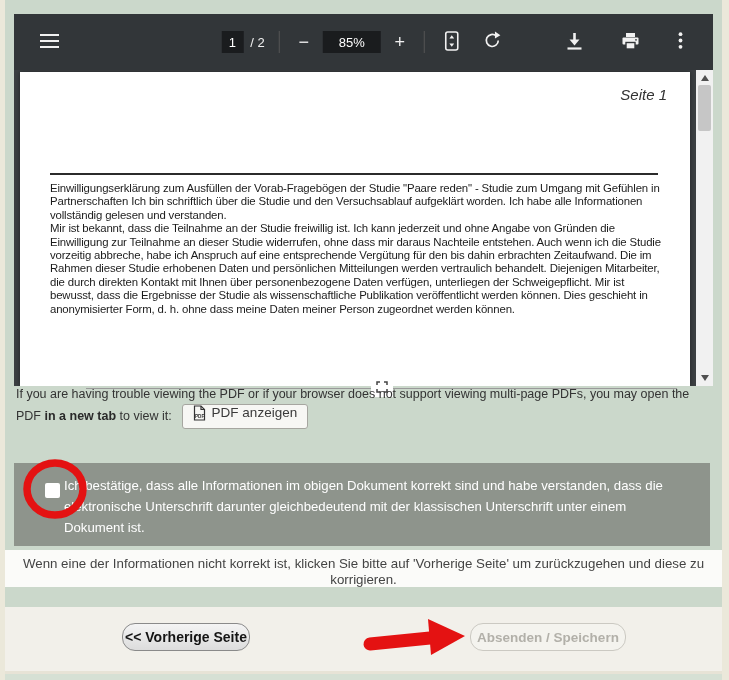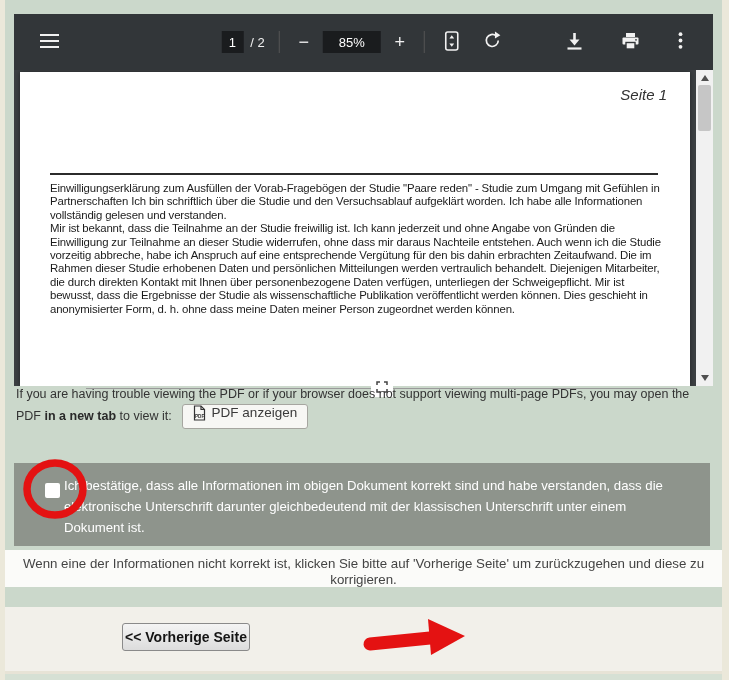--- a/index.html
+++ b/index.html
@@ -88,21 +88,21 @@
     color:#ffffff; font-size:13.2px; line-height:21px; }
 
   
   .note-strip { left:5px; top:550px; width:717px; height:37px; background:#fbfbf9;
     display:flex; align-items:flex-end; justify-content:center; }
   .note-text { margin-top:4px; width:700px; text-align:center; font-size:13.3px; line-height:15.5px; color:#444; }
 
   
   .button-panel { left:5px; top:607px; width:717px; height:64px; background:#f2f0ea; }
   .nav-btn {
-    position:absolute; top:16px; height:28px; border-radius:3px;
+    position:absolute; top:16px; height:28px; border-radius:13px;
     font-family:inherit; font-weight:bold; cursor:pointer;
   }
   .back-btn { left:117px; width:128px; font-size:14px; color:#141414;
     background:linear-gradient(#f4f4f4,#dcdcdc); border:1px solid #8a8a8a; }
   .submit-btn { left:465px; width:156px; font-size:13.5px; color:#b2b0a9;
     background:#f4f3ee; border:1px solid #cbc9c2; cursor:default; }
 
   
   .annotations { left:0; top:0; width:729px; height:680px; pointer-events:none; z-index:50; }
 </style>
@@ -231,20 +231,21 @@
   <input type="checkbox" class="consent-checkbox" style="">
   <span class="consent-label">Ich bestätige, dass alle Informationen im obigen Dokument korrekt sind und habe verstanden, dass die elektronische Unterschrift darunter gleichbedeutend mit der klassischen Unterschrift unter einem Dokument ist.</span>
 </div>
 
 <div class="abs note-strip">
   <div class="note-text">Wenn eine der Informationen nicht korrekt ist, klicken Sie bitte auf 'Vorherige Seite' um zurückzugehen und diese zu korrigieren.</div>
 </div>
 
 <div class="abs button-panel">
   <button class="nav-btn back-btn">&lt;&lt; Vorherige Seite</button>
+  <button class="nav-btn submit-btn" disabled="">Absenden / Speichern</button>
 </div>
 
 <div class="abs panel-bottom-line"></div>
 <div class="abs bottom-strip"></div>
 
 <svg class="abs annotations" viewBox="0 0 729 680">
   <ellipse cx="55" cy="489" rx="28" ry="26" fill="none" stroke="#e41212" stroke-width="7.5"></ellipse>
   <g>
     <path d="M370 644 L430 638" stroke="#e41212" stroke-width="13" stroke-linecap="round" fill="none"></path>
     <path d="M428 619 L465 636 L431 655 Z" fill="#e41212"></path>

